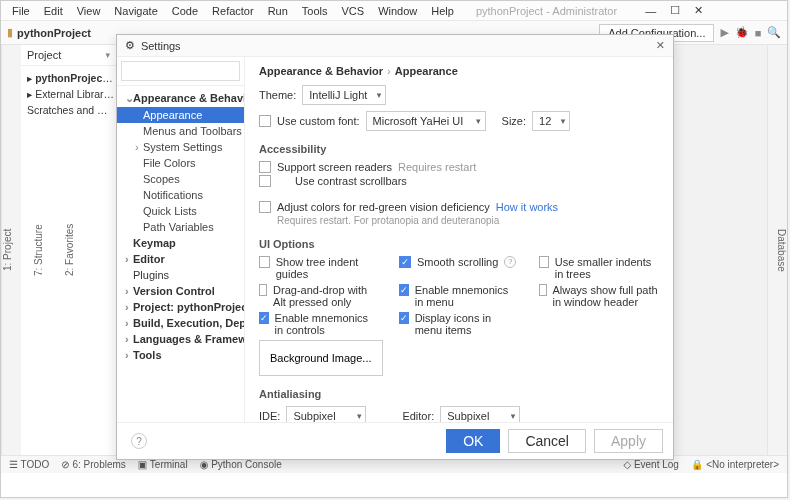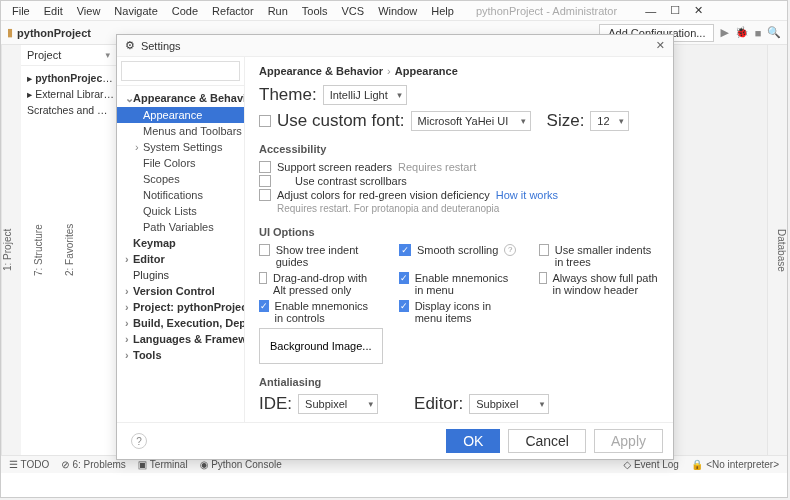--- a/index.html
+++ b/index.html
@@ -36,21 +36,21 @@
 .dlg-tree { flex: 1; overflow: auto; font-size: 11px; padding: 4px 0; }
 .dlg-tree .node { padding: 2px 6px 2px 8px; white-space: nowrap; cursor: default; }
 .dlg-tree .node.bold { font-weight: bold; }
 .dlg-tree .node.sub { padding-left: 18px; color: #444; }
 .dlg-tree .node.sel { background: #3874d6; color: #fff; }
 .dlg-tree .node .chev { display: inline-block; width: 8px; color: #888; }
 .dlg-content { flex: 1; padding: 8px 14px; overflow: auto; font-size: 11px; color: #333; }
 .crumb { font-weight: bold; margin-bottom: 8px; }
 .crumb .sep { color: #999; font-weight: normal; margin: 0 4px; }
 .row-f { display: flex; align-items: center; gap: 6px; margin-bottom: 6px; }
-.row-f label { font-size: 17px; }
+.row-f label { font-size: 11px; }
 .select { border: 1px solid #ccc; background: #fff; height: 20px; padding: 0 18px 0 6px; font-size: 11px; position: relative; display: inline-flex; align-items: center; min-width: 80px; }
 .select::after { content: "▾"; position: absolute; right: 4px; color: #666; font-size: 9px; }
 .chk { width: 12px; height: 12px; border: 1px solid #aaa; display: inline-flex; align-items: center; justify-content: center; font-size: 9px; background: #fff; }
 .chk.checked { background: #4a86e8; border-color: #4a86e8; color: #fff; }
 .chk.checked::after { content: "✓"; }
 .section-h { color: #555; margin: 12px 0 6px; font-size: 11px; font-weight: bold; }
 .opt-grid { display: grid; grid-template-columns: 1fr 1fr 1fr; gap: 4px 20px; }
 .opt { display: flex; align-items: flex-start; gap: 6px; font-size: 11px; }
 .muted { color: #999; }
 .link { color: #3874d6; }
@@ -193,21 +193,21 @@
           </div>
       </div>
 
       <div class="section-h">Accessibility</div>
       <div id="acc-opts">
           <div class="opt" style="margin-bottom: 2px;">
             <span class="chk"></span>
             <span>Support screen readers</span> 
             <span class="muted">Requires restart</span>
           </div>
-          <div class="opt" style="margin-bottom: 2px; gap: 24px;">
+          <div class="opt" style="margin-bottom: 14px; gap: 24px;">
             <span class="chk"></span>
             <span>Use contrast scrollbars</span>
           </div>
           <div class="opt" style="margin-bottom: 2px;">
             <span class="chk"></span>
             <span>Adjust colors for red-green vision deficiency</span> 
             <span class="link">How it works</span>
           </div>
         </div>
       <div class="muted" style="margin-left:18px;font-size:10px">Requires restart. For protanopia and deuteranopia</div>

